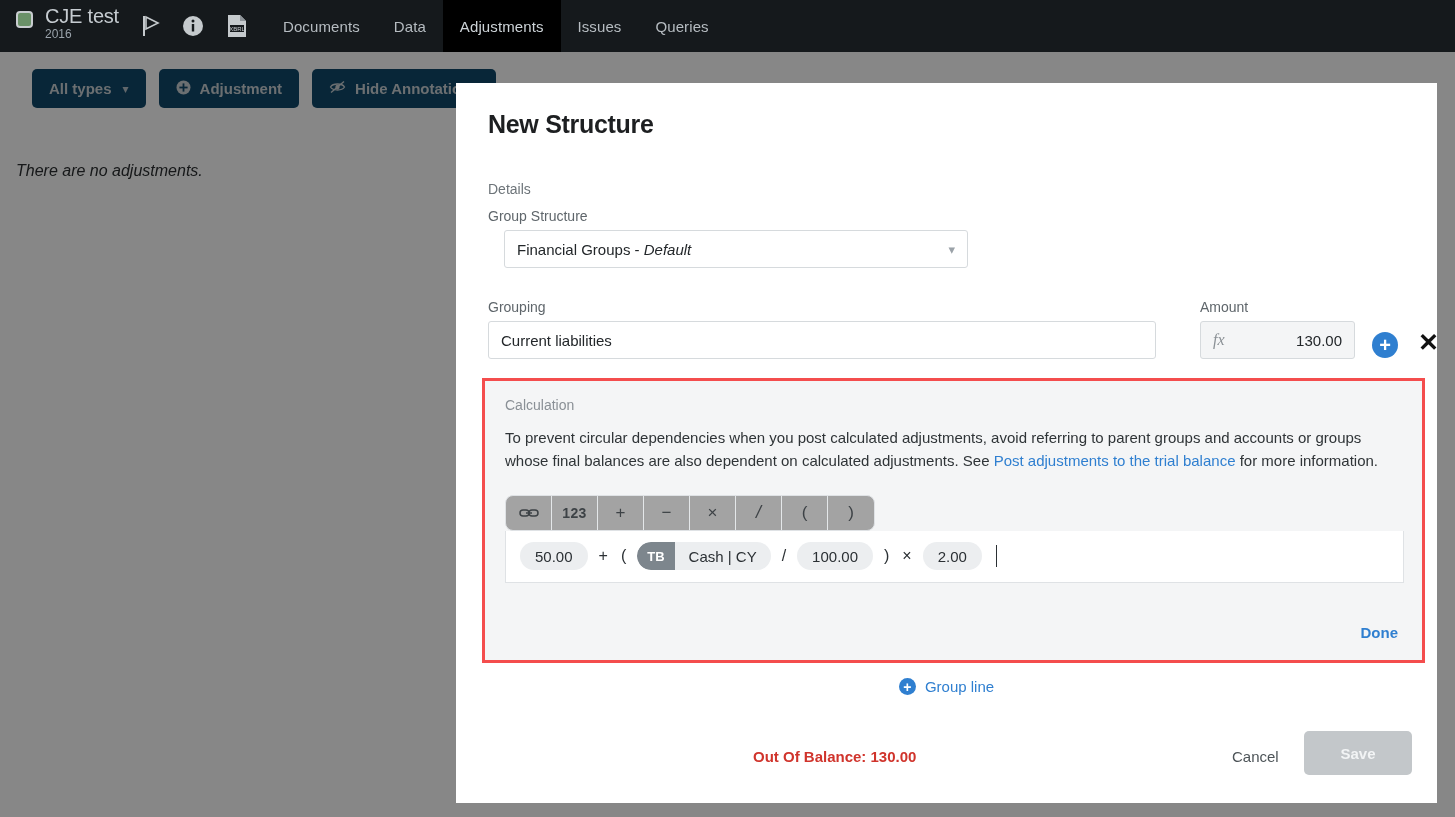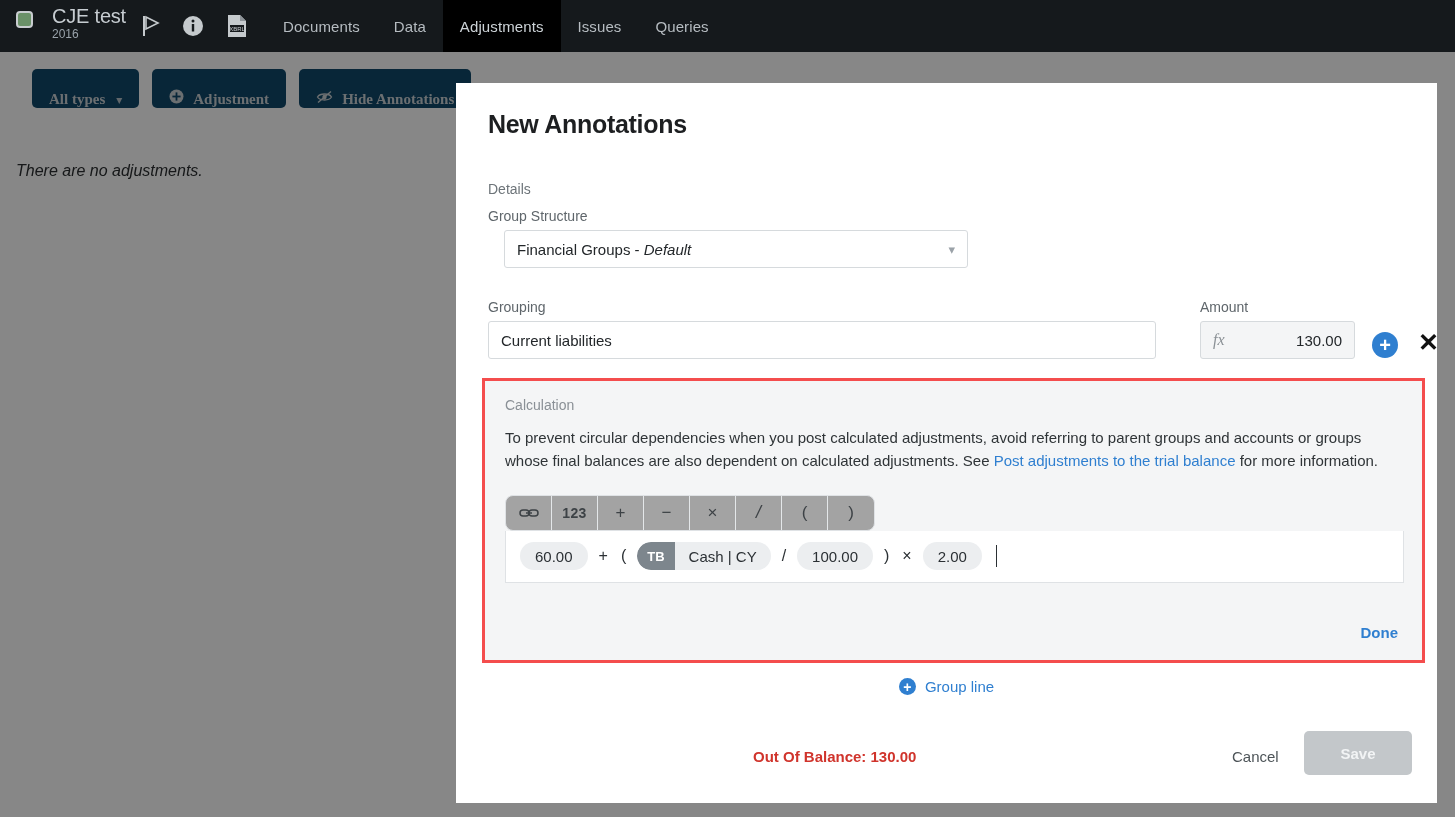--- a/index.html
+++ b/index.html
@@ -14,43 +14,43 @@
   
   .topnav {
     position: absolute; left: 0; top: 0; width: 1455px; height: 52px;
     background: #15191c; display: flex; align-items: stretch;
   }
   .brand { display: flex; align-items: flex-start; padding: 6px 0 0 16px; width: 130px; position: relative; }
   .brand-square {
     width: 17px; height: 17px; border-radius: 4px;
     background: #6a9168; border: 2px solid #c9cdd0; margin-top: 5px; flex: none;
   }
-  .brand-text { margin-left: 19px; line-height: 1; }
+  .brand-text { margin-left: 12px; line-height: 1; }
   .brand-name { color: #c6ccd1; font-size: 20px; letter-spacing: -0.2px; }
   .brand-year { color: #9aa3ab; font-size: 12px; margin-top: 2px; }
 
   .navicons { display: flex; align-items: center; gap: 22px; padding: 0 18px 0 12px; }
   .navicon { color: #c5cacd; display: flex; align-items: center; }
   .navicon svg { display: block; }
 
   .navtabs { display: flex; align-items: stretch; }
   .navtab {
     display: flex; align-items: center; padding: 0 17px;
     color: #b6bcc1; font-size: 15px; letter-spacing: .1px;
   }
   .navtab.active { background: #000000; color: #cdd3d7; }
 
   
   .page { position: absolute; left: 0; top: 52px; width: 1455px; height: 765px; background: #fff; }
   .toolbar { position: absolute; left: 32px; top: 17px; display: flex; gap: 13px; }
   .btn-dark {
     background: #10496b; color: #cbd1d5; border: none; border-radius: 5px;
     height: 39px; padding: 0 17px; font-size: 15px; font-weight: bold;
-    display: flex; align-items: flex-end; gap: 9px; cursor: pointer;
-    font-family: Liberation Serif, serif;
+    display: flex; align-items: center; gap: 9px; cursor: pointer;
+    font-family: Liberation Sans, sans-serif;
   }
   .btn-dark .chev { font-weight: normal; font-size: 12px; opacity: .9; margin-left: 2px;}
   .empty-msg {
     position: absolute; left: 16px; top: 110px;
     font-style: italic; font-size: 16px; color: #2c2f31;
   }
 
   
   .overlay { position: absolute; left: 0; top: 52px; width: 1455px; height: 765px; background: rgba(0,0,0,0.47); }
 
@@ -238,21 +238,21 @@
         </span>
         <span>Hide Annotations</span>
       </button>
     </div>
     <div class="empty-msg">There are no adjustments.</div>
   </div>
 
   <div class="overlay"></div>
 
   <div class="modal">
-    <div class="modal-title">New Annotations</div>
+    <div class="modal-title">New Structure</div>
 
     <div class="details-label">Details</div>
     <div class="group-structure-label">Group Structure</div>
 
     <div class="select-box">
       <span class="val">
         <span>Financial Groups - </span><em>Default</em>
       </span>
       <span class="select-chev">▾</span>
     </div>
@@ -293,21 +293,21 @@
           <div class="calc-btn num">123</div>
           <div class="calc-btn">+</div>
           <div class="calc-btn">−</div>
           <div class="calc-btn">×</div>
           <div class="calc-btn slash">/</div>
           <div class="calc-btn">(</div>
           <div class="calc-btn">)</div>
         </div>
 
         <div class="formula-bar">
-          <span class="pill">60.00</span>
+          <span class="pill">50.00</span>
           <span class="op">+</span>
           <span class="op">(</span>
           <span class="ref-pill">
             <span class="ref-tag">TB</span>
             <span class="ref-name">Cash | CY</span>
           </span>
           <span class="op">/</span>
           <span class="pill">100.00</span>
           <span class="op">)</span>
           <span class="op">×</span>

